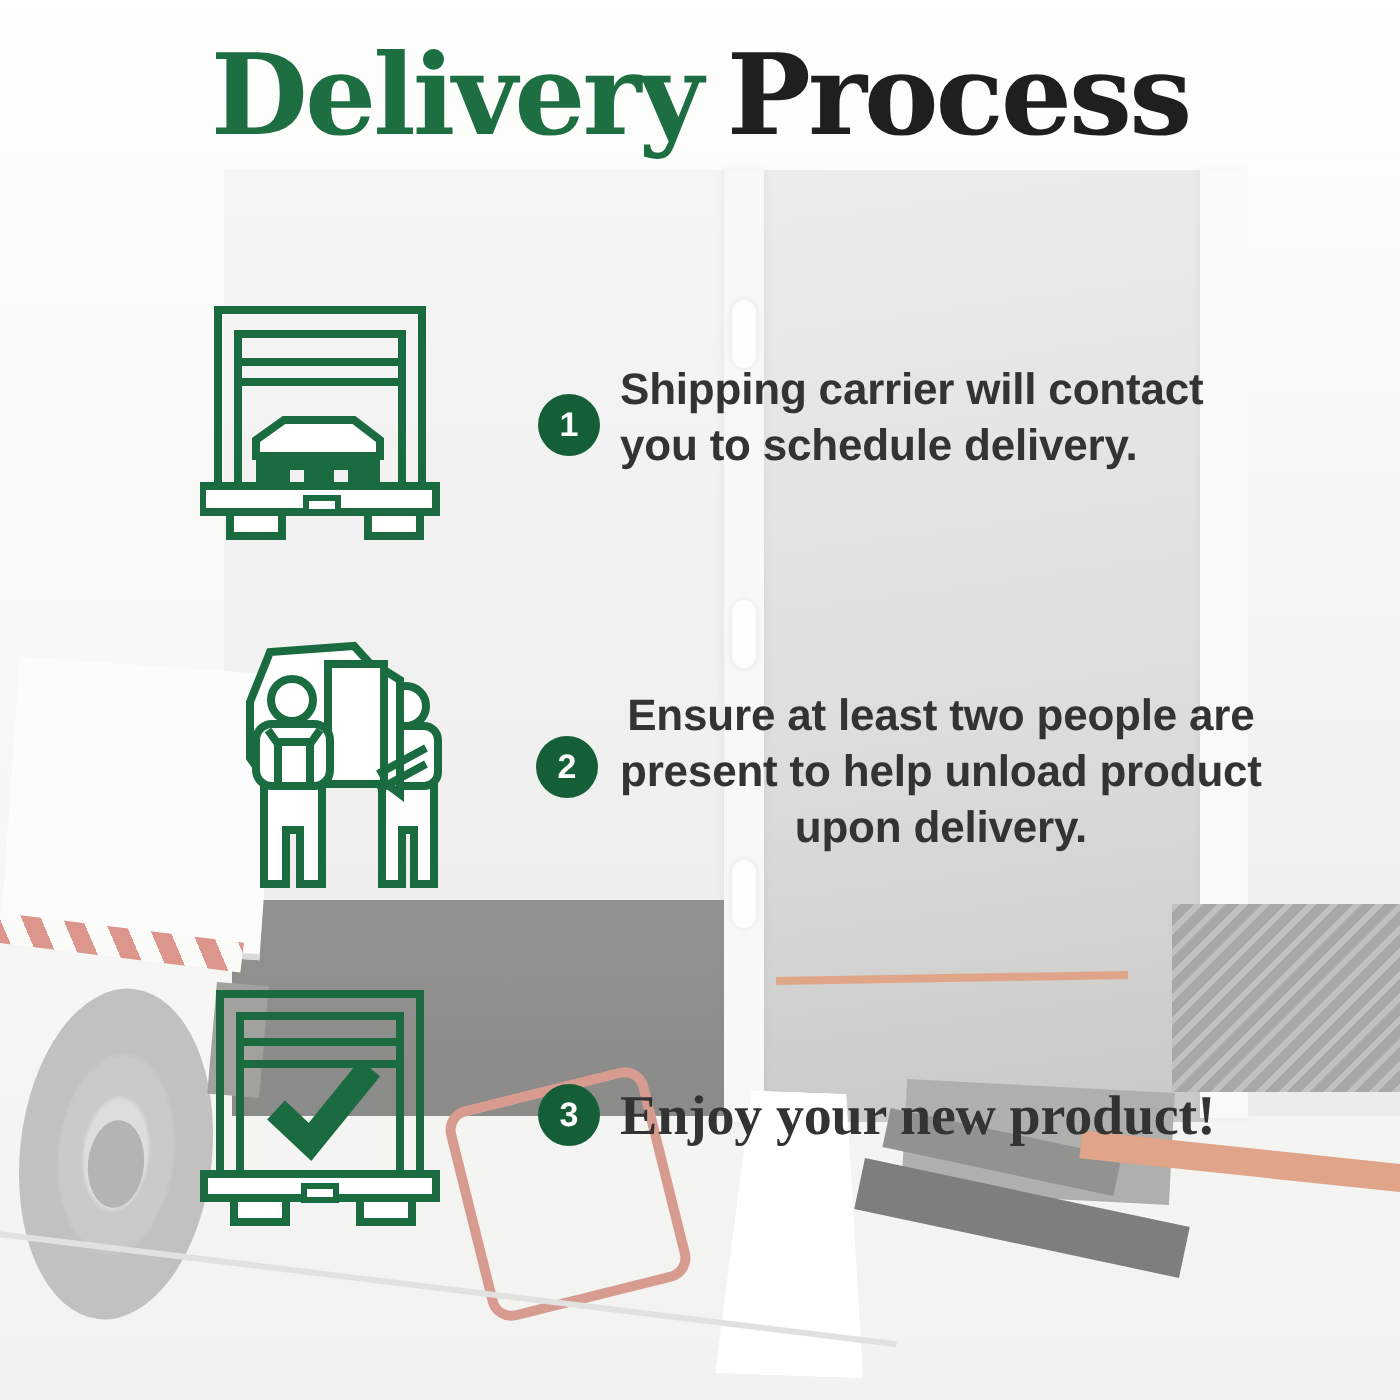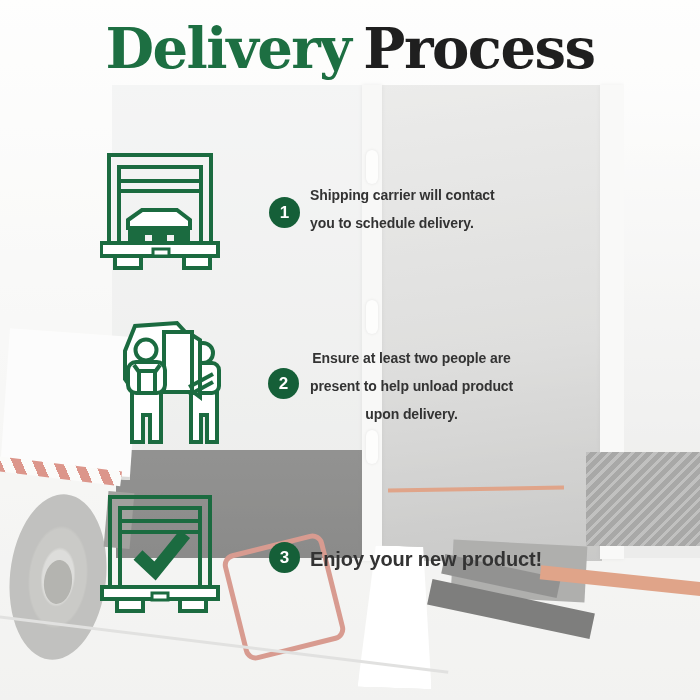--- a/index.html
+++ b/index.html
@@ -51,26 +51,26 @@
   .i2{left:110px;top:315px;}
   .i3{left:100px;top:492px;}
   .badge{
     position:absolute;width:31px;height:31px;border-radius:50%;background:#155f38;
     color:#ffffff;font-weight:700;font-size:17px;line-height:31px;text-align:center;
   }
   .b1{left:269px;top:197px;}
   .b2{left:268px;top:368px;}
   .b3{left:269px;top:542px;}
   .desc{
-    position:absolute;margin:0;color:#333333;font-weight:700;font-size:14px;line-height:28px;
+    position:absolute;margin:0;color:#333333;font-weight:700;font-size:22px;line-height:28px;
     white-space:pre-line;letter-spacing:-0.1px;
   }
   .d1{left:310px;top:181px;}
   .d2{left:310px;top:344px;text-align:center;}
-  .d3{left:310px;top:545px;font-size:20px;}
+  .d3{left:310px;top:545px;font-size:28px;font-family:Liberation Serif, serif;}
 </style>
 </head>
 <body>
 
 <div class="canvas">
 
   <div class="bg">
     <div class="bg-base"></div>
     <div class="bg-opening"></div>
     <div class="bg-dark-band"></div>

